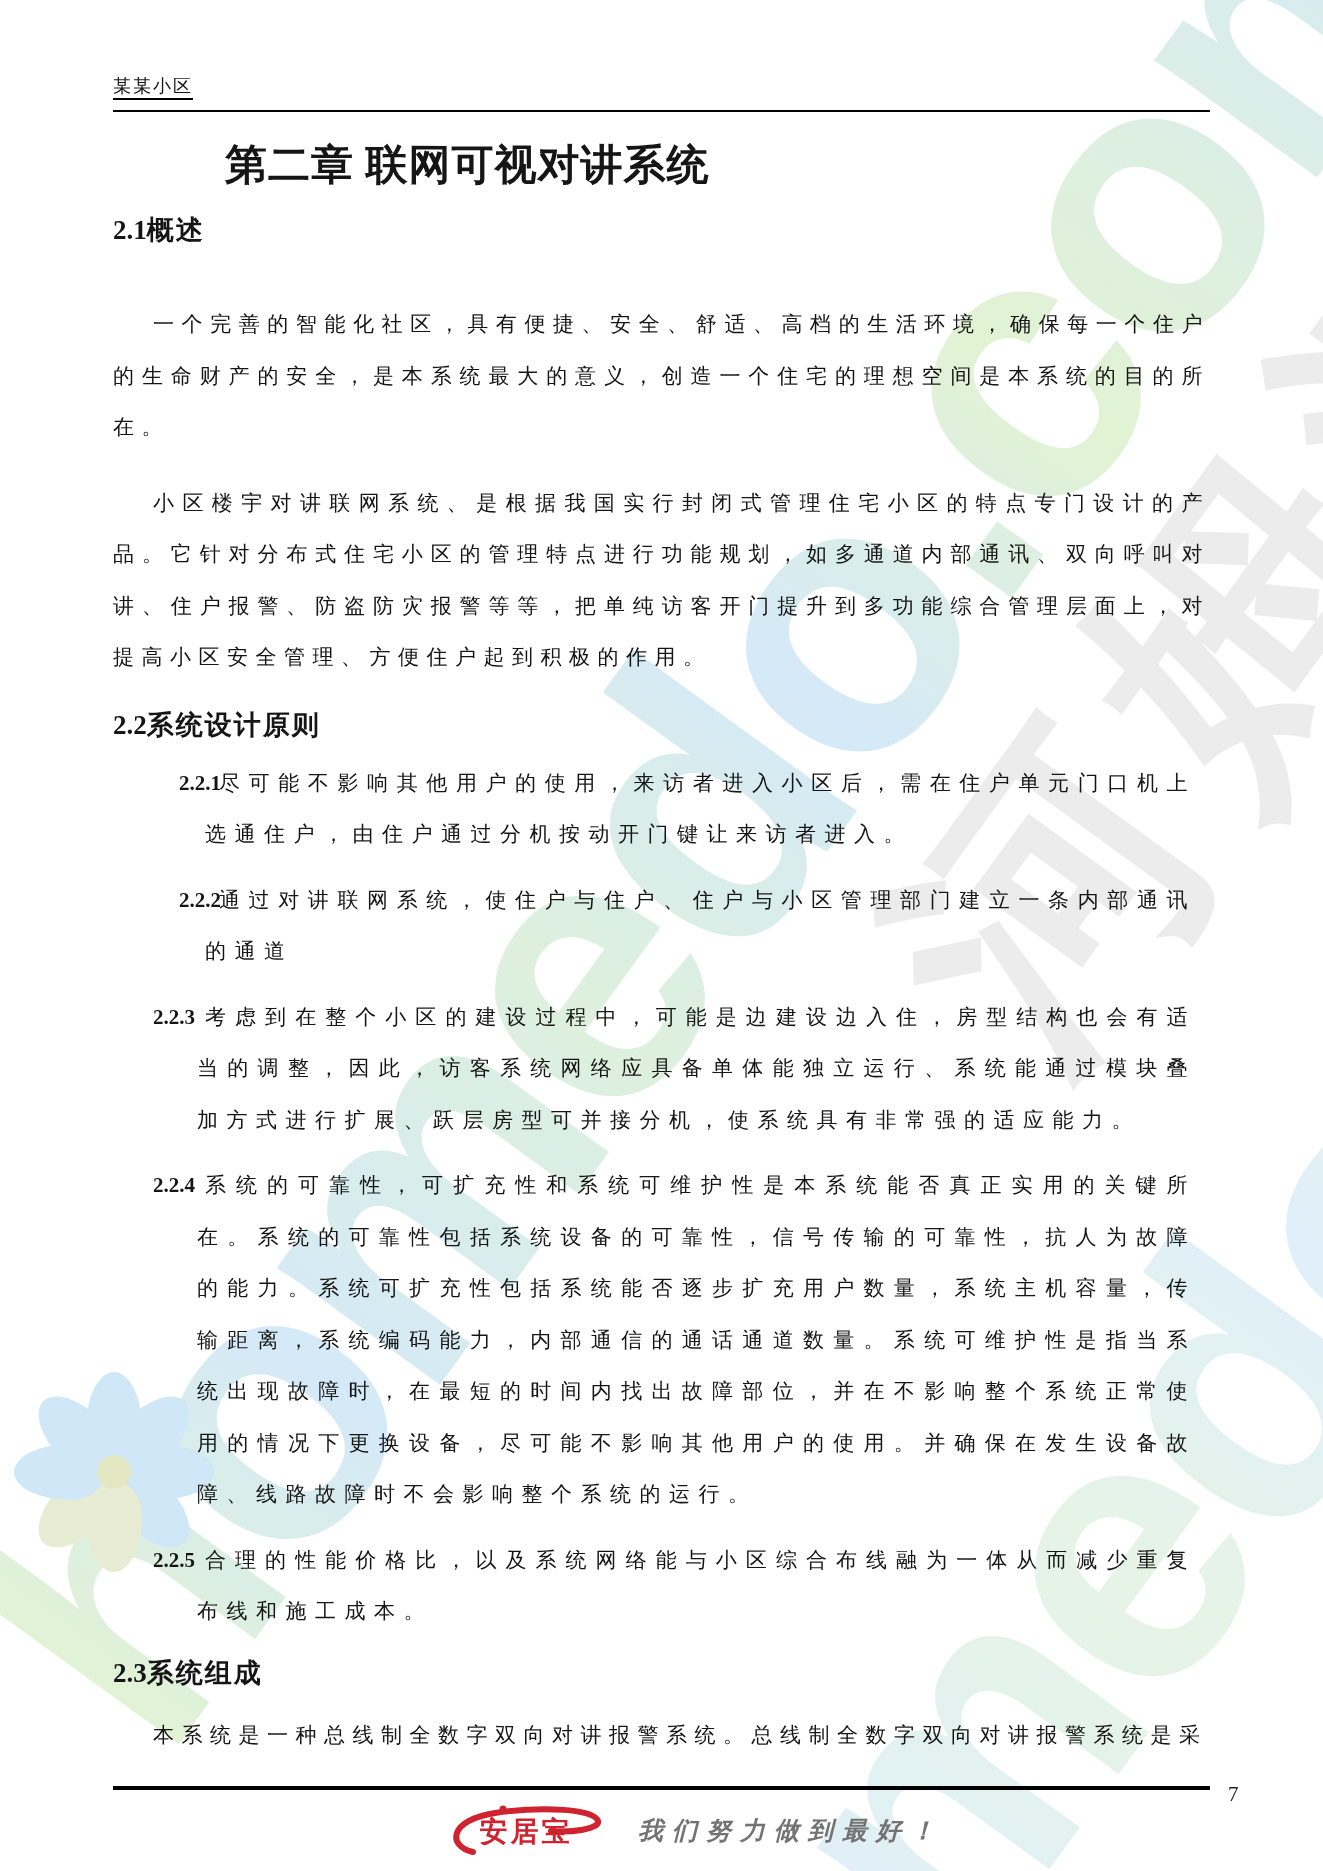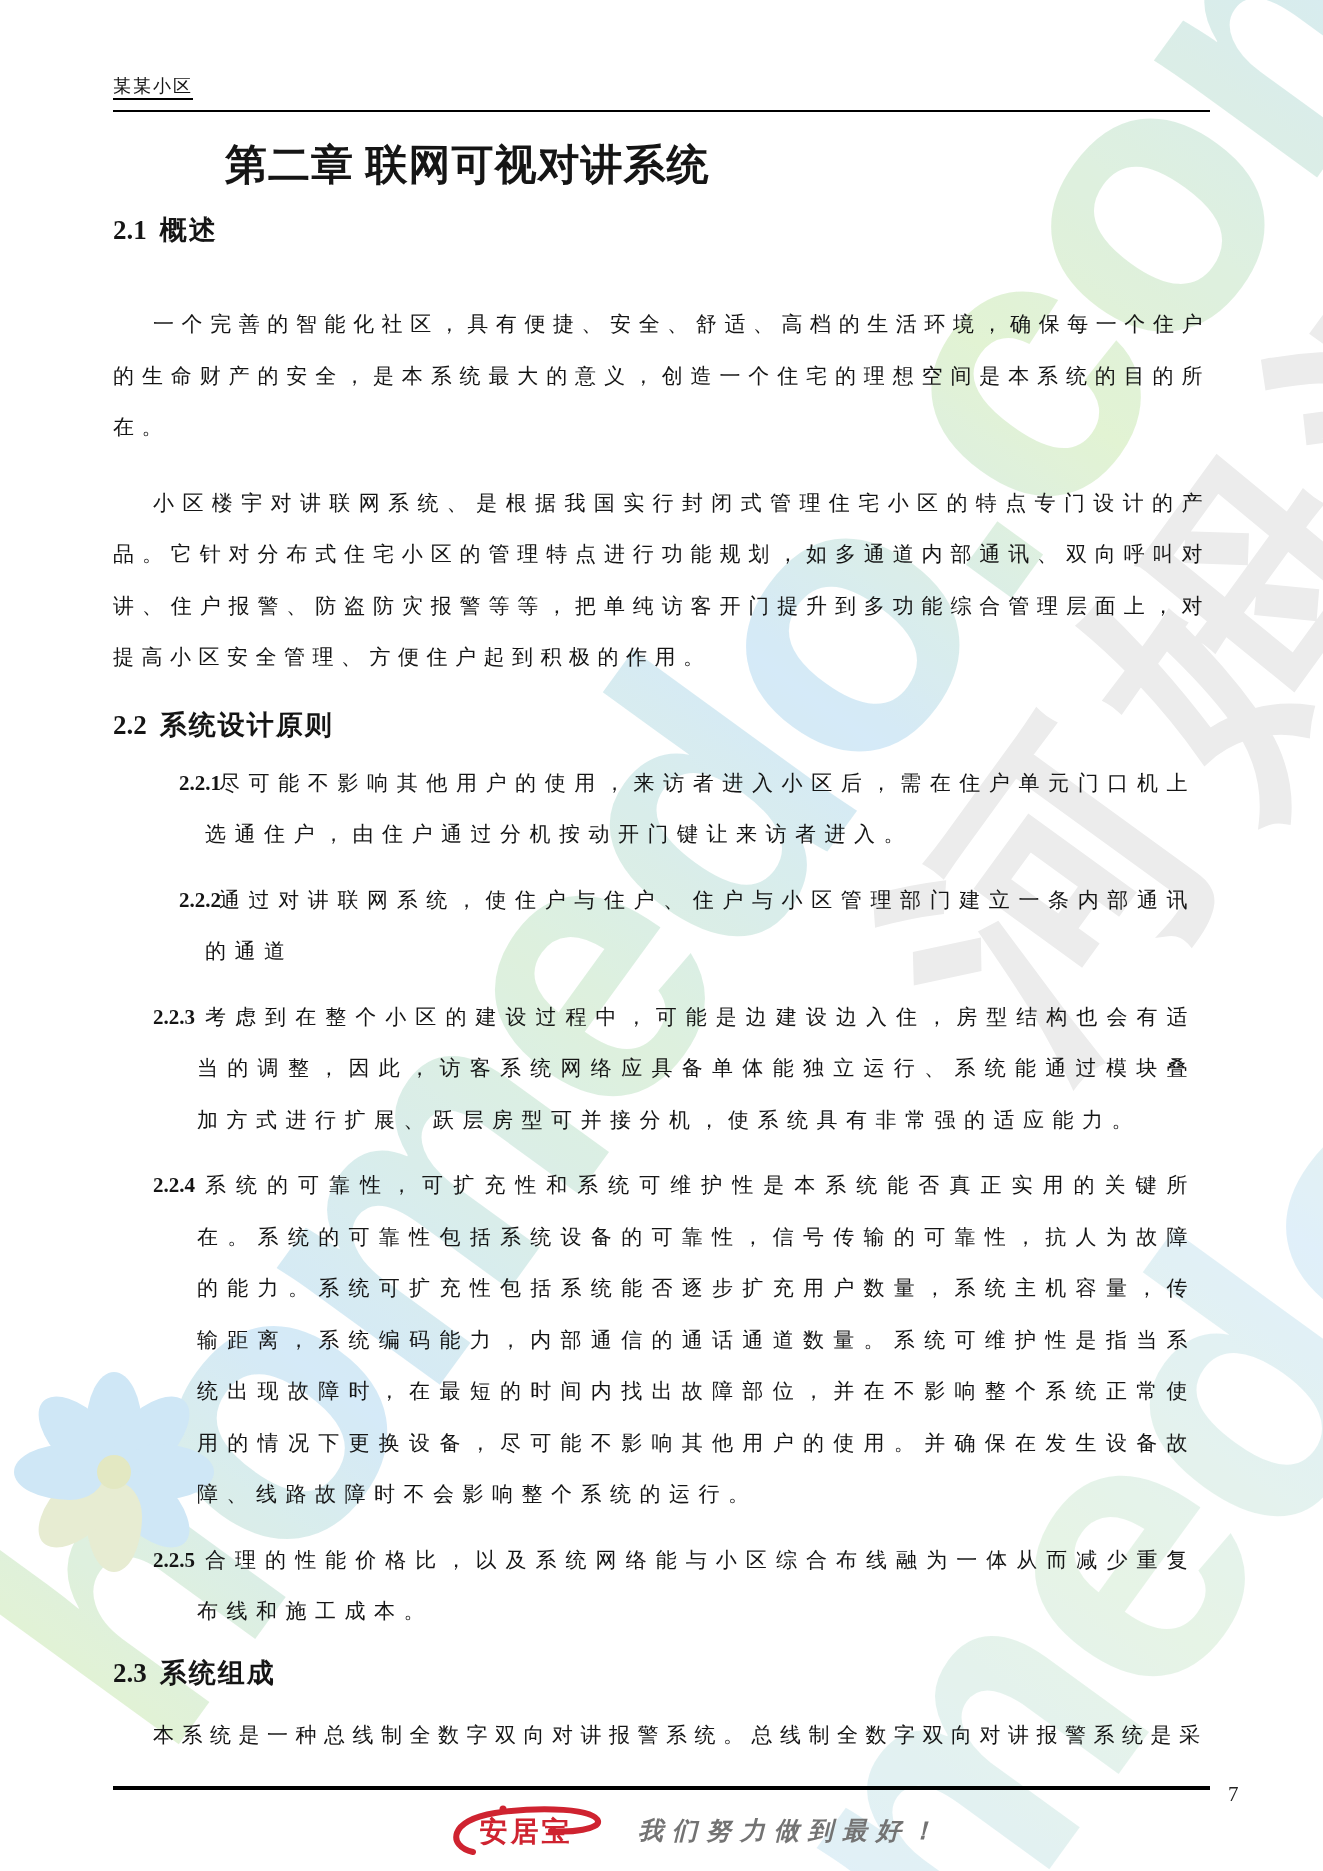--- a/index.html
+++ b/index.html
@@ -55,21 +55,21 @@
     border-bottom:2px solid #000; padding-bottom:2px;
   }
 
   .chapter-title {
     margin:29px 0 0 112px;
     font-size:42px; font-weight:700; letter-spacing:1px;
     line-height:48px;
   }
 
   .sec-heading { margin-top:24px; font-size:27px; font-weight:700; line-height:34px; letter-spacing:2px; }
-  .sec-heading .sec-num { letter-spacing:0; margin-right:13px; }
+  .sec-heading .sec-num { letter-spacing:0; }
   #heading-23 { margin-top:18px; }
 
   .para {
     margin:0; font-size:21px; line-height:51.5px;
     letter-spacing:7.5px; text-align:justify; text-indent:40px;
   }
   #para-21-1 { margin-top:52px; }
   #para-21-2 { margin-top:24px; }
   #para-23-1 { margin-top:20px; }
 

